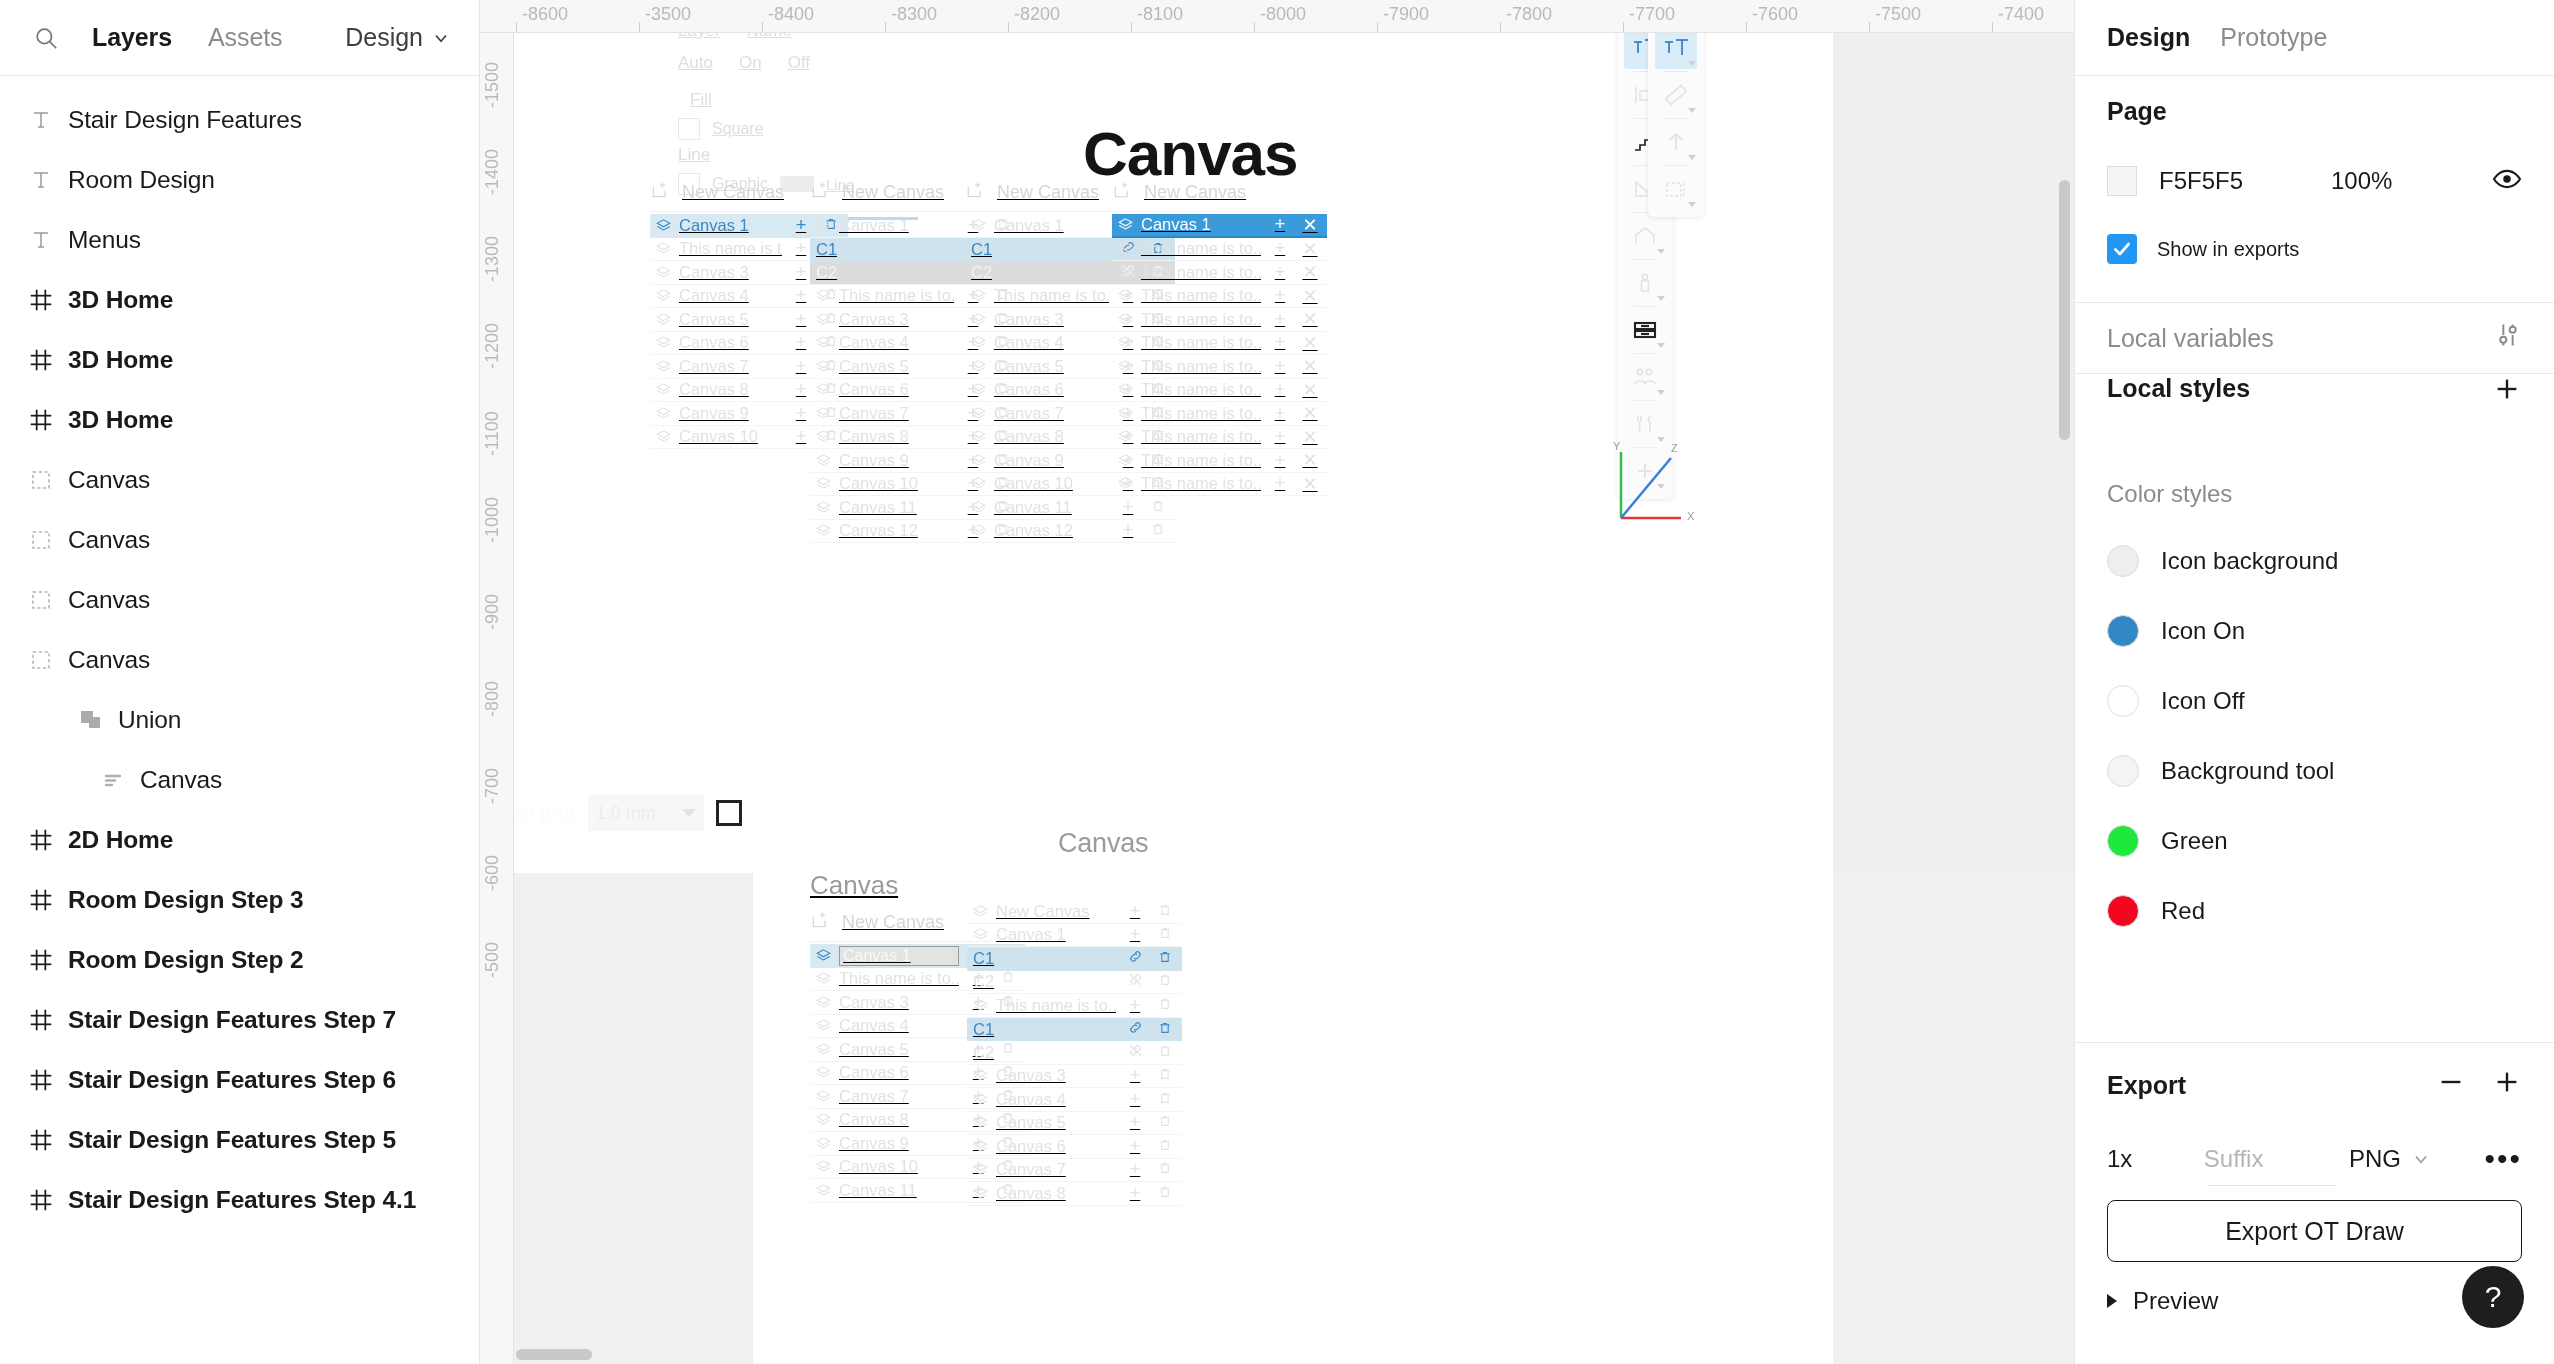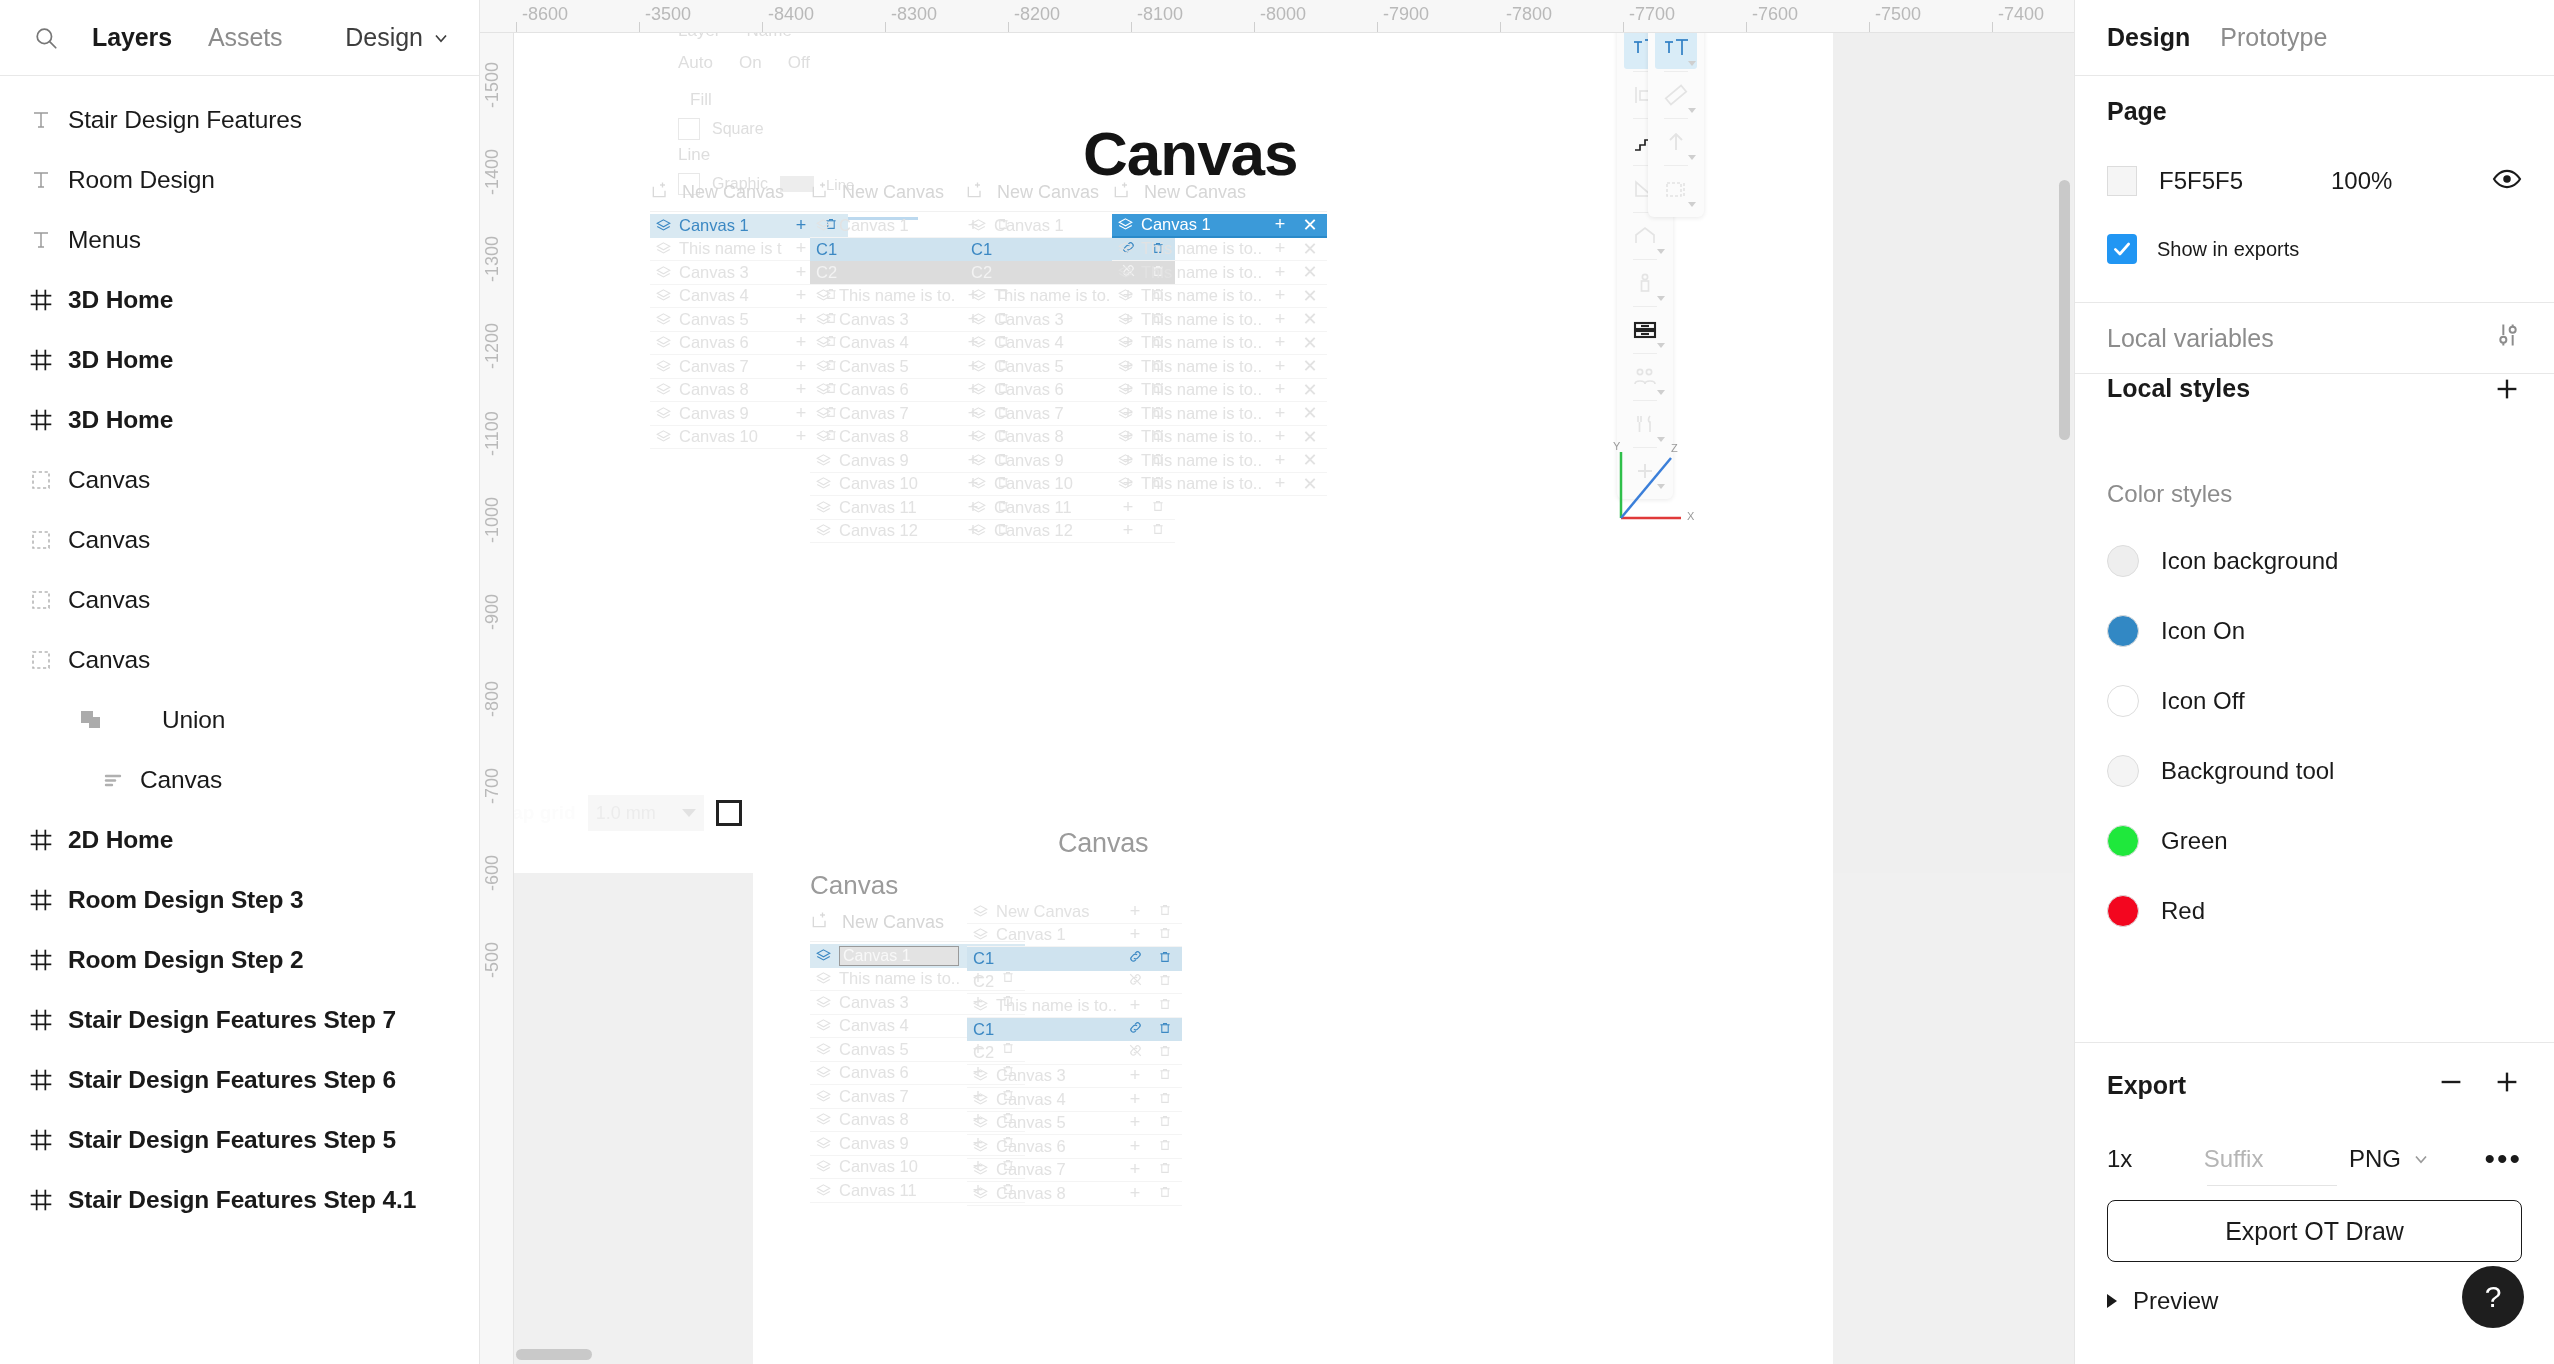--- a/index.html
+++ b/index.html
@@ -76,21 +76,21 @@
     margin-right: 6px;
   }
   .layer-label {
     font-size: 24.5px;
     color: #1a1a1a;
     white-space: nowrap;
     overflow: hidden;
     letter-spacing: -0.15px;
   }
   .layer-label.bold { font-weight: bold; }
-  .indent1 { padding-left: 70px; gap: 44px; }
+  .indent1 { padding-left: 70px; }
   .indent2 { padding-left: 92px; }
 
   
   .canvas-area {
     position: relative;
     flex: 1;
     background: #f0f0f0;
     overflow: hidden;
   }
   
@@ -152,20 +152,21 @@
     position: absolute;
     font-size: 27px;
     color: #9b9b9b;
     letter-spacing: -0.2px;
   }
 
   
   .cw {
     position: absolute;
     font-size: 17px;
+    text-decoration: underline;
   }
   .cw-newcanvas {
     display: flex; align-items: center;
     gap: 12px;
     height: 34px;
     color: #d6d6d6;
     font-size: 18px;
   }
   .cw-row {
     display: flex; align-items: center;

